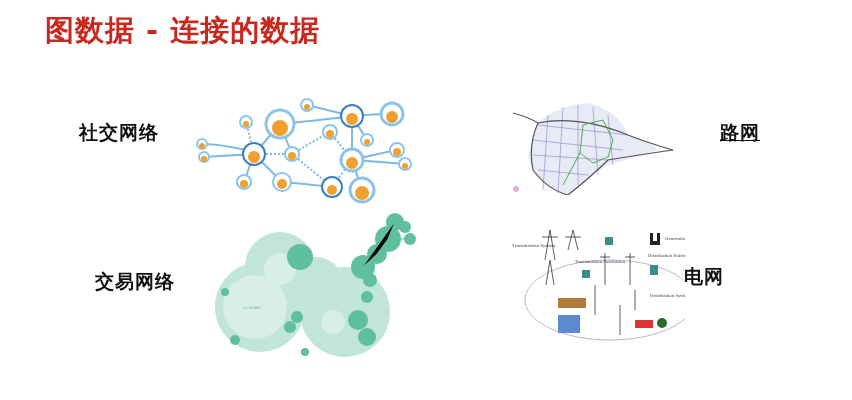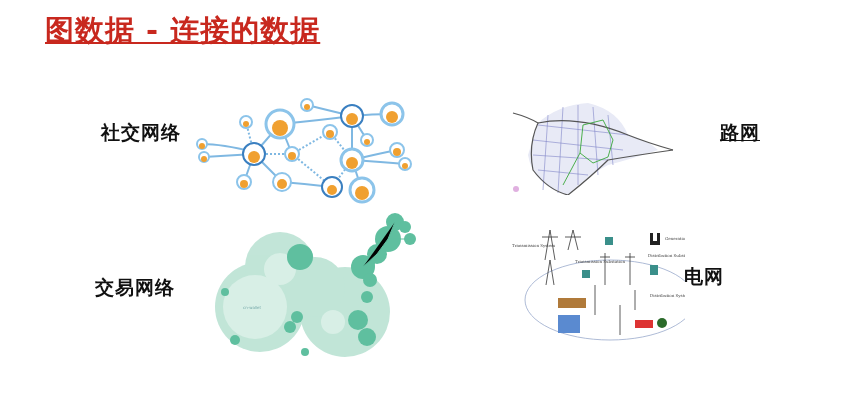--- a/index.html
+++ b/index.html
@@ -1,27 +1,27 @@
 <!DOCTYPE html>
 <html><head>
   <meta charset="utf-8">
   <style>
     html, body { margin:0; padding:0; background:#ffffff; }
     body { width:852px; height:400px; position:relative; overflow:hidden; font-family:"DejaVu Sans", sans-serif; }
-    .title { position:absolute; left:45px; top:11px; font-size:29px; font-weight:bold; color:#c8281e; letter-spacing:1px; font-family:"DejaVu Sans", sans-serif;text-decoration:underline; }
+    .title { position:absolute; left:45px; top:11px; font-size:29px; font-weight:bold; color:#c8281e; letter-spacing:1px; font-family:"DejaVu Sans", sans-serif; }
     .label { position:absolute; font-size:19px; font-weight:bold; color:#111; letter-spacing:1px; }
     .fig { position:absolute; }
     .tiny { font-family:"DejaVu Serif", serif; font-size:4px; fill:#444; }
   </style>
 </head>
 <body>
 
 <div class="title">图数据 - 连接的数据</div>
 
-<div class="label" style="left:101px; top:120px;">社交网络</div>
+<div class="label" style="left:79px; top:120px;">社交网络</div>
 <svg class="fig" style="left:192px; top:92px;" width="240" height="115">
   <g stroke="#7fb8e2" stroke-width="2" fill="none">
     <path d="M10 52 Q30 52 62 60"></path>
       <path d="M12 65 Q30 64 62 62"></path>
     <path d="M62 62 L88 32"></path>
       <path d="M62 62 L54 30" stroke-dasharray="2,2"></path>
     <path d="M62 62 L100 62" stroke-dasharray="2,2"></path>
       <path d="M62 62 L52 90"></path>
     <path d="M62 62 L90 90"></path>
       <path d="M88 32 L100 62"></path>
@@ -74,21 +74,21 @@
       <circle cx="10" cy="54" r="3" fill="#f0a030"></circle>
     <circle cx="12" cy="65" r="5" fill="#fff" stroke="#8cc4ea" stroke-width="2"></circle>
       <circle cx="12" cy="67" r="3" fill="#f0a030"></circle>
     <circle cx="205" cy="58" r="7" fill="#fff" stroke="#8cc4ea" stroke-width="2"></circle>
       <circle cx="205" cy="60" r="4" fill="#f0a030"></circle>
     <circle cx="213" cy="72" r="6" fill="#fff" stroke="#8cc4ea" stroke-width="2"></circle>
       <circle cx="213" cy="74" r="3" fill="#f0a030"></circle>
   </g>
 </svg>
 
-<div class="label" style="left:95px; top:275px;">交易网络</div>
+<div class="label" style="left:95px; top:269px;">交易网络</div>
 <svg class="fig" style="left:205px; top:212px;" width="215" height="150">
   <g fill="#8fd0b8" opacity="0.55">
     <circle cx="55" cy="95" r="45"></circle>
       <circle cx="75" cy="55" r="35"></circle>
       <circle cx="140" cy="100" r="45"></circle>
       <circle cx="110" cy="75" r="30"></circle>
   </g>
   <g fill="#5fbf9f">
     <circle cx="50" cy="95" r="32" fill="#d8efe6"></circle>
       <circle cx="75" cy="57" r="16" fill="#d8efe6"></circle>

